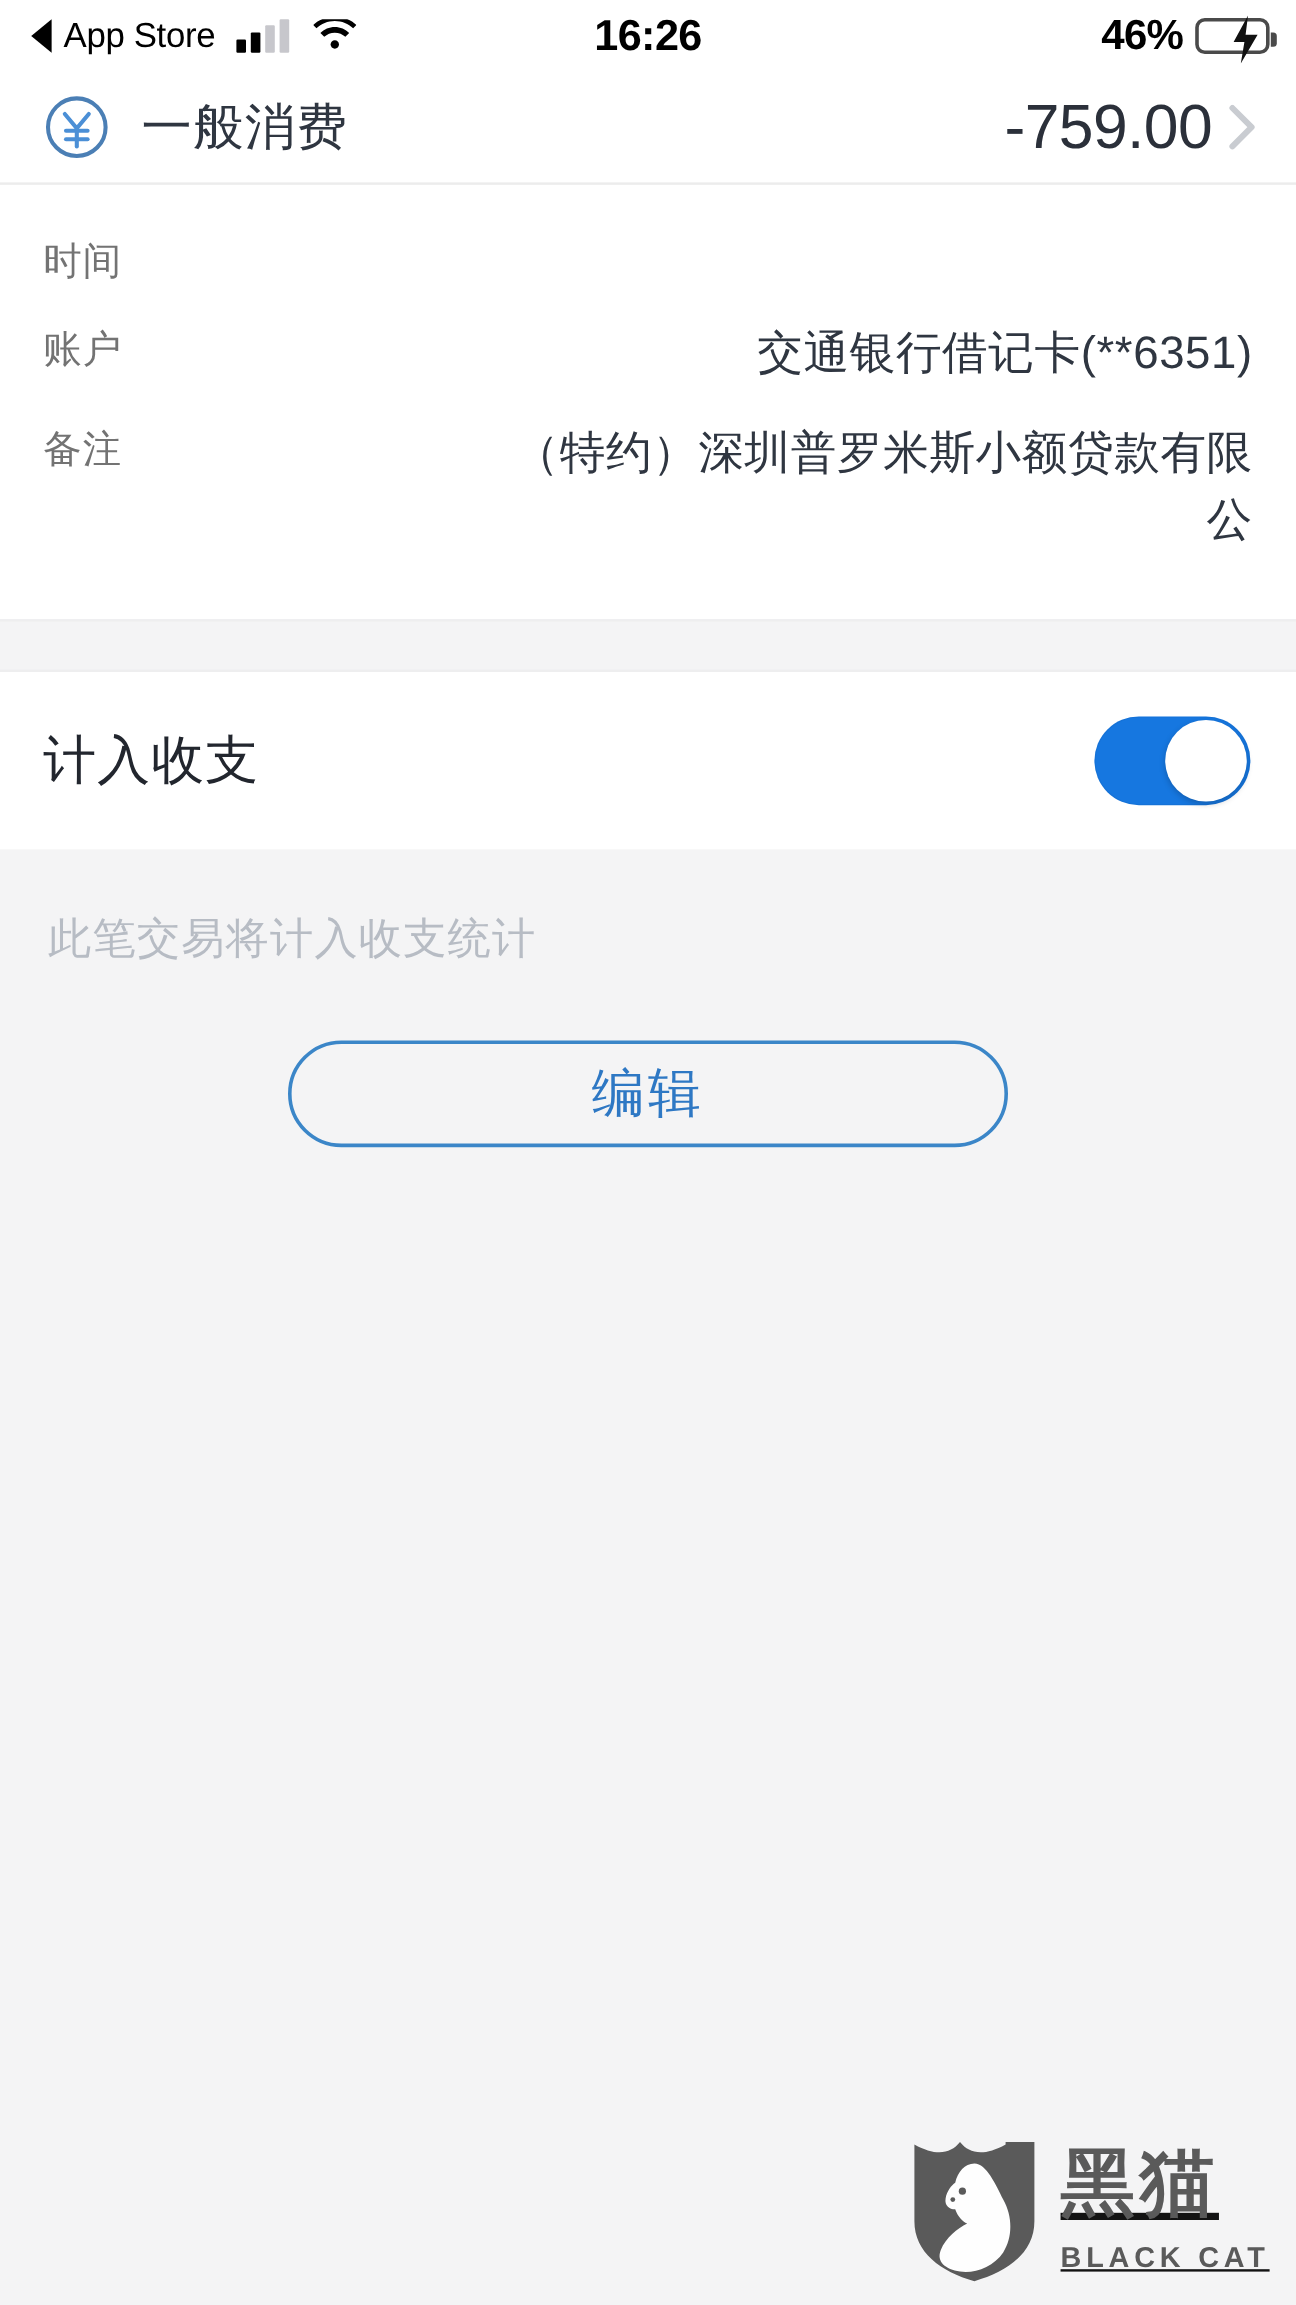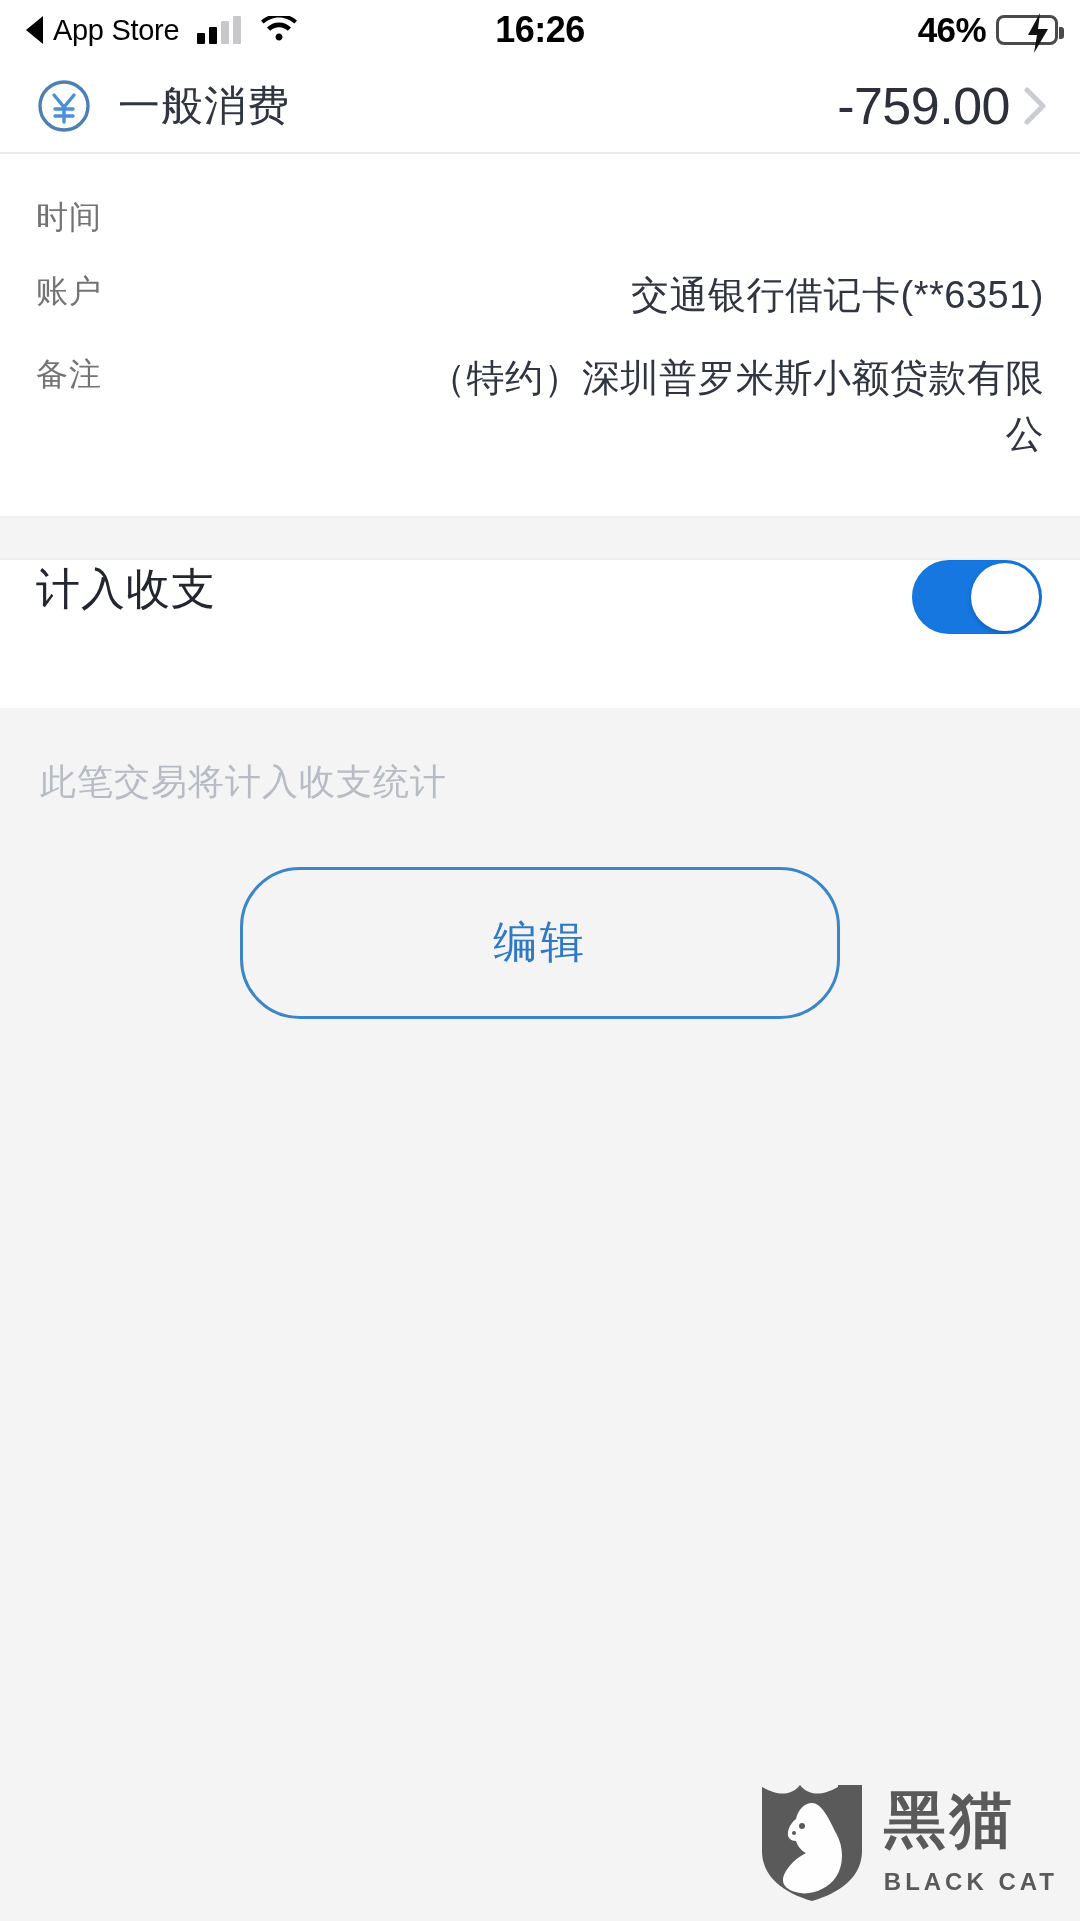--- a/index.html
+++ b/index.html
@@ -94,50 +94,50 @@
   .info-label{
     font-size:32px; color:#737373; flex:0 0 auto; letter-spacing:1px; line-height:1.45;
   }
   .info-value{
     margin-left:auto; text-align:right; font-size:38px; color:#2f3641;
     line-height:1.45; max-width:640px; letter-spacing:.5px;
   }
 
   
   .toggle-row{
-    display:flex; align-items:flex-start; height:148px; padding:0 38px 0 36px; background:#fff;
+    display:flex; align-items:center; height:148px; padding:0 38px 0 36px; background:#fff;
   }
   .toggle-label{ font-size:44px; color:#22262e; letter-spacing:1px; }
   .switch{
     margin-left:auto; width:130px; height:74px; border-radius:37px;
     background:#1677e0; position:relative; cursor:pointer;
     box-shadow:inset 0 0 0 1px rgba(0,0,0,.04);
   }
   .switch .knob{
     position:absolute; top:3px; left:59px; width:68px; height:68px;
     border-radius:50%; background:#fff; box-shadow:0 2px 5px rgba(0,0,0,.22);
   }
 
   .hint{
     padding:50px 40px 0 40px; font-size:36px; color:#b7bcc4; letter-spacing:1px;
     background:#f4f4f5;
   }
 
   .btn-wrap{ background:#f4f4f5; display:flex; justify-content:center; padding-top:60px; }
   .edit-btn{
-    width:600px; height:152px; border:3px solid #3b86c8; border-radius:60px;
+    width:600px; height:89px; border:3px solid #3b86c8; border-radius:60px;
     background:transparent; color:#2e78c4; font-size:44px; letter-spacing:3px;
     font-family:"Liberation Sans","DejaVu Sans",sans-serif;
     cursor:pointer; display:flex; align-items:center; justify-content:center;
   }
 
   
   .watermark{
     position:absolute; right:22px; bottom:18px;
-    display:flex; align-items:center; gap:18px; opacity:.92;
+    display:flex; align-items:center; gap:18px; opacity:.92;text-decoration:underline;
   }
   .wm-text{ display:flex; flex-direction:column; align-items:flex-start; }
   .wm-cn{ font-size:62px; font-weight:700; color:#4d4d4d; letter-spacing:4px; line-height:1; }
   .wm-en{ font-size:24px; font-weight:700; color:#4d4d4d; letter-spacing:4px; margin-top:17px; }
 </style>
 </head>
 <body>
 
 <div id="app">
 

